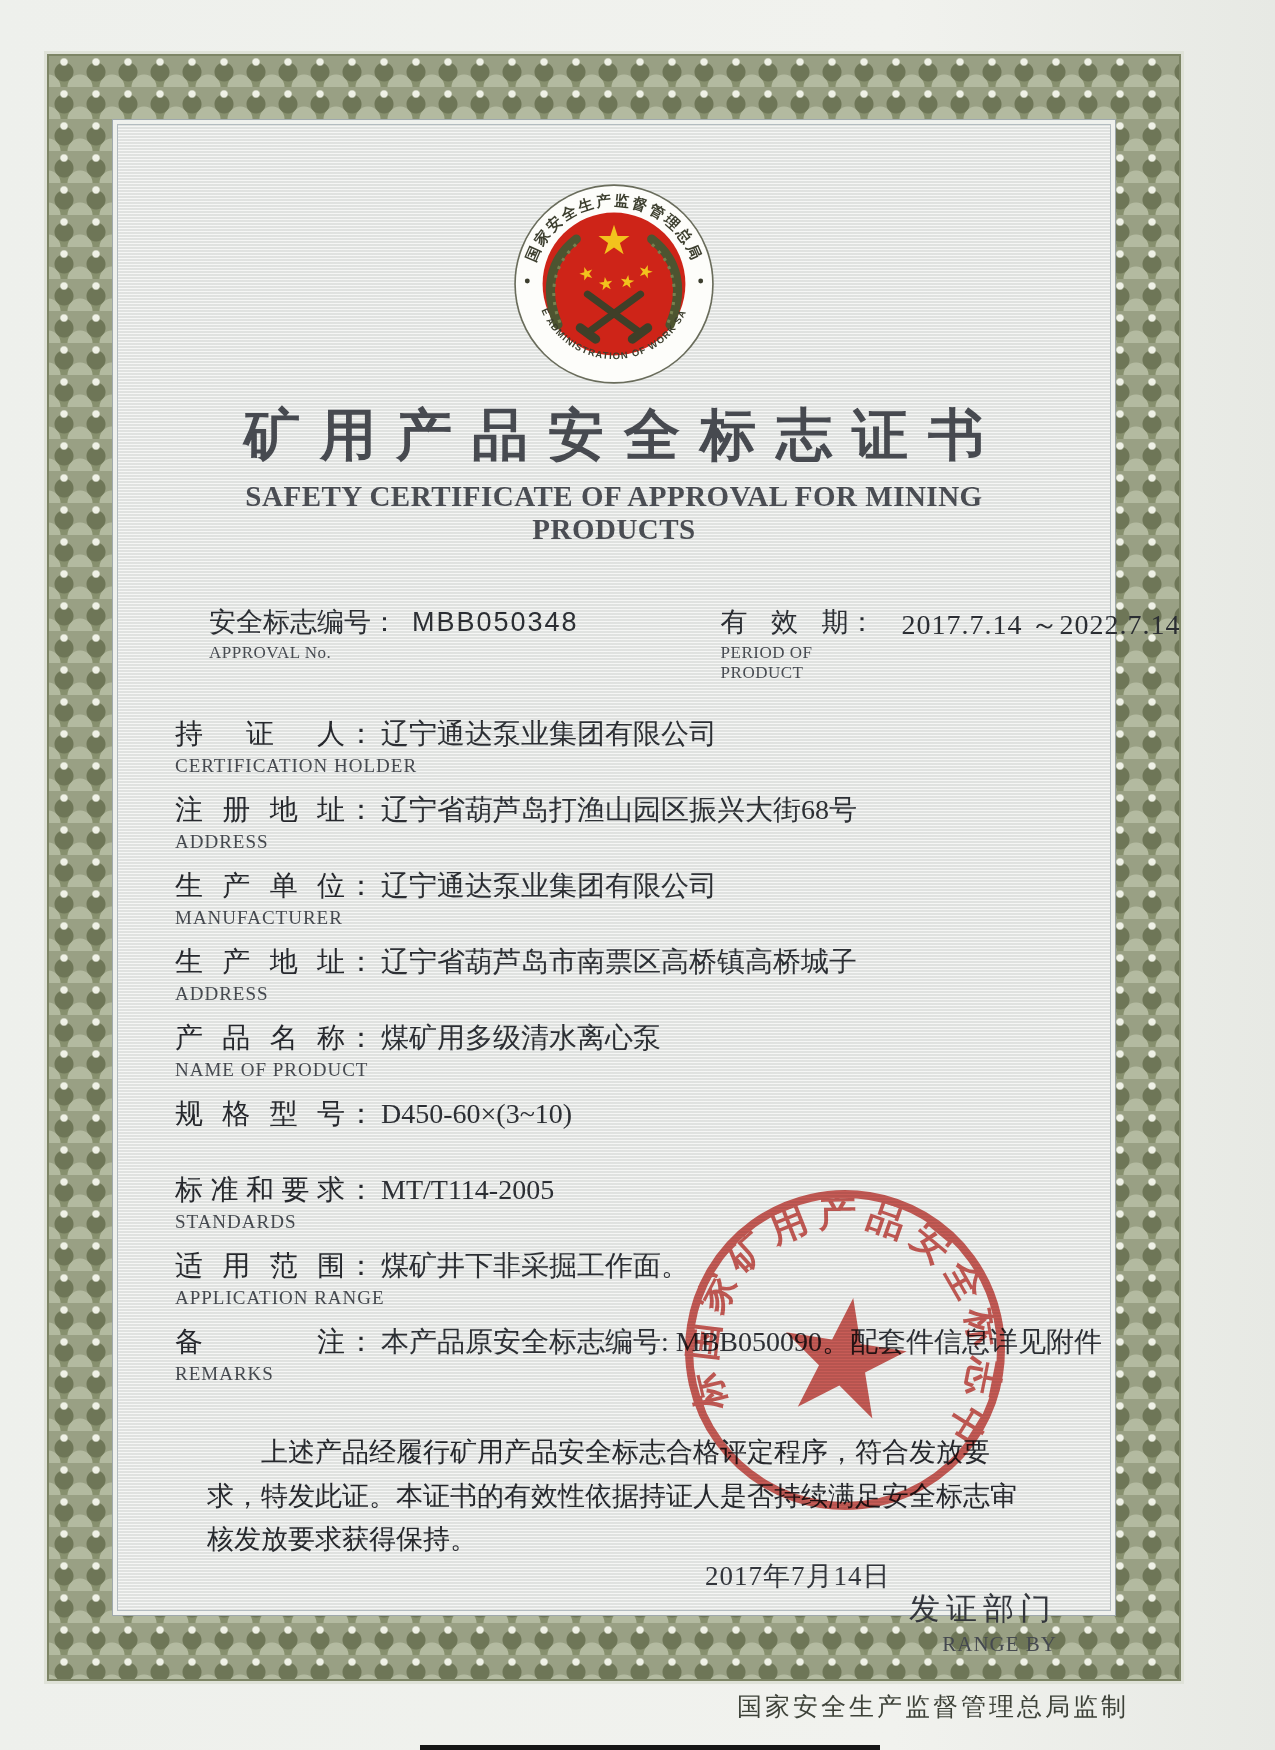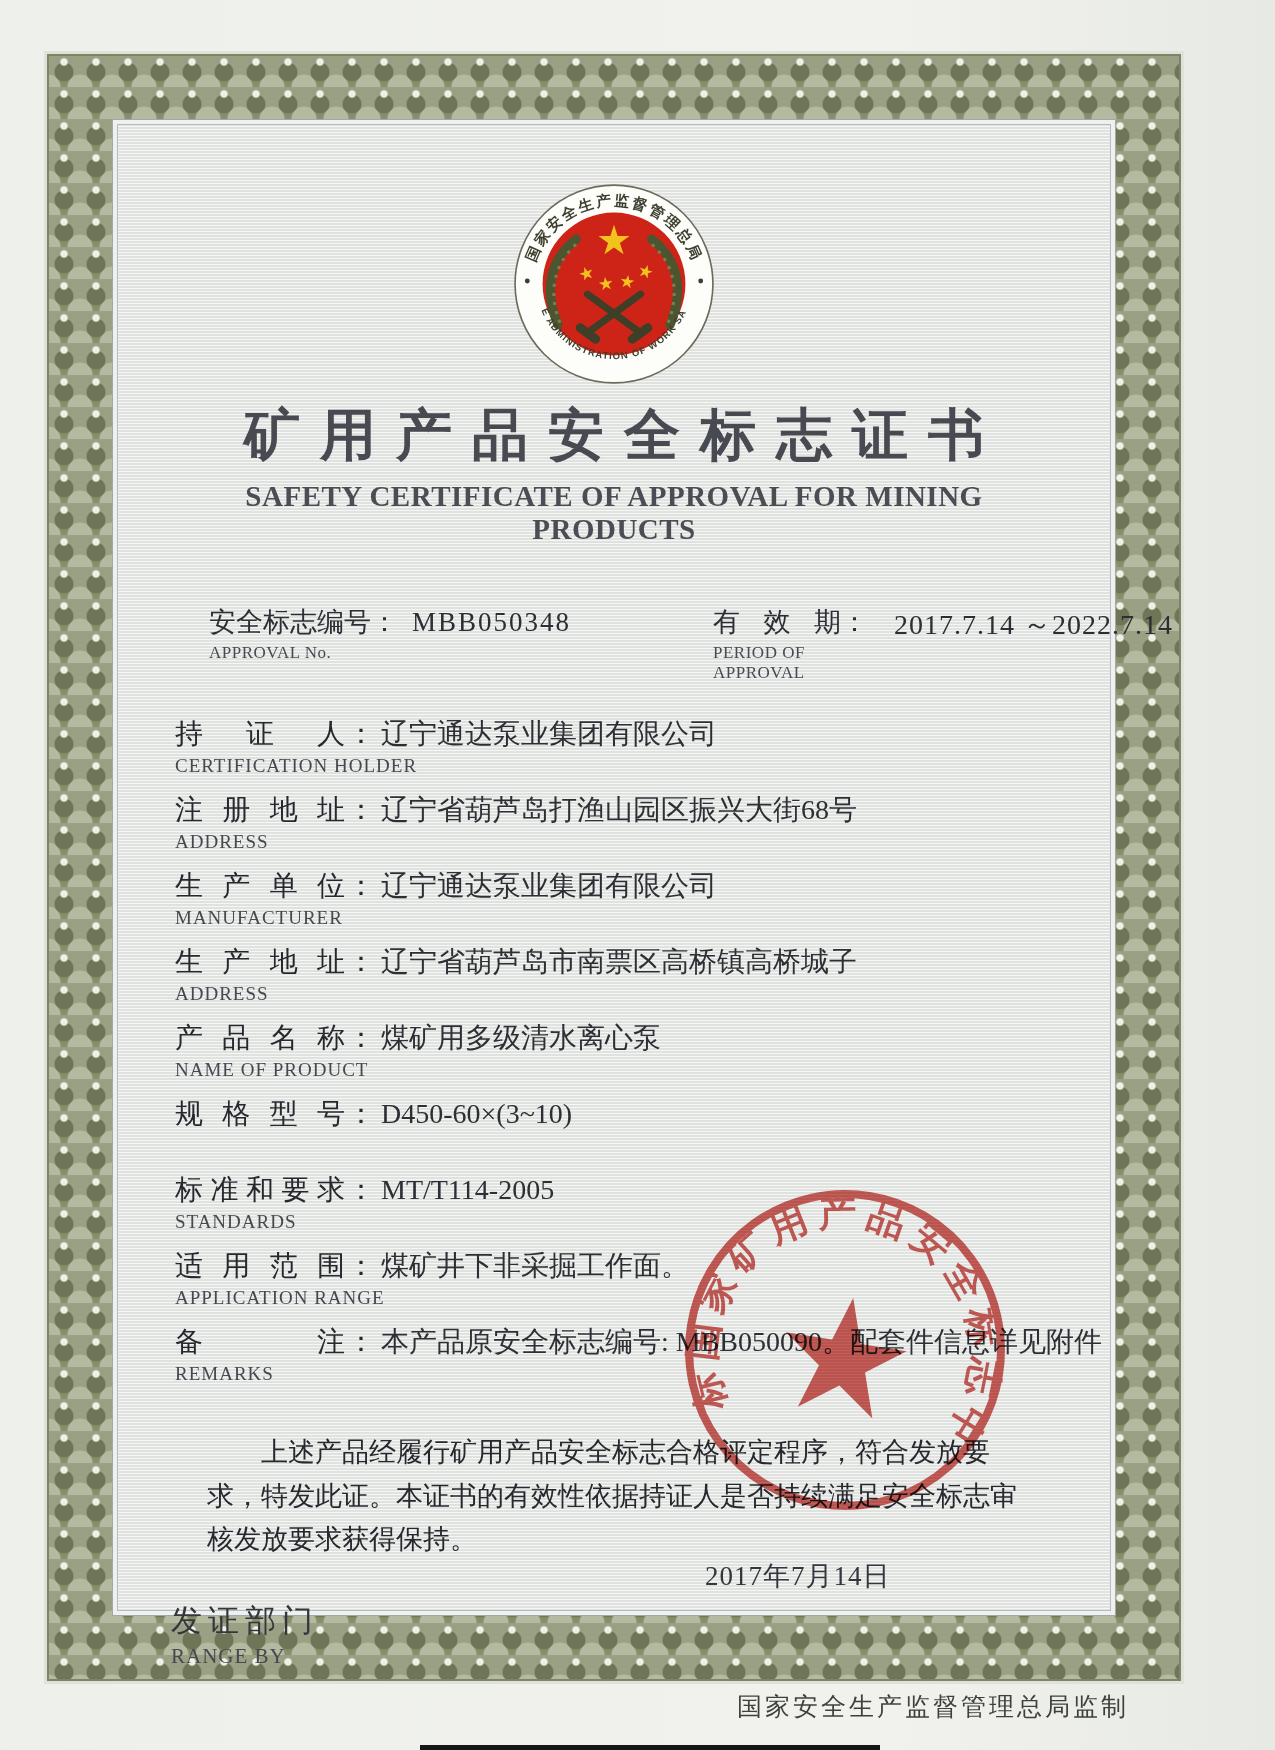--- a/index.html
+++ b/index.html
@@ -70,21 +70,21 @@
   
   .meta-row{
     display:flex;align-items:flex-start;
     margin-top:58px;
     padding:0 38px;
   }
   .meta-block .line1{font-size:27px;color:#2b2e33;white-space:nowrap;}
   .meta-block .en{font-size:17px;color:#474b51;margin-top:3px;letter-spacing:.5px;}
   .cn-spread{display:inline-block;text-align:justify;text-align-last:justify;}
   .validity-label{width:128px;}
-  .meta-value{font-family:Liberation Serif, serif;text-align:right;}
+  .meta-value{font-family:Liberation Sans, sans-serif;text-align:right;}
   .approval-value{margin-left:14px;letter-spacing:2px;}
   .validity-block{margin-left:142px;}
   .validity-value{margin-left:26px;font-size:28px;color:#2b2e33;padding-top:2px;letter-spacing:1px;white-space:nowrap;}
   
   .fields{margin-top:32px;padding:0 4px;}
   .field-row{margin-bottom:14px;}
   .field-row.gap{margin-top:38px;}
   .field-row .line1{font-size:28px;color:#26282d;white-space:nowrap;}
   .field-label{display:inline-block;width:170px;text-align:justify;text-align-last:justify;color:#26282d;}
   .field-colon{margin:0 6px 0 2px;}
@@ -94,21 +94,21 @@
   .statement{
     margin:46px 0 0 0;
     padding:0 36px;
     font-size:27px;line-height:1.62;
     color:#26282d;
     text-indent:2em;
     position:relative;z-index:1;
   }
   
   .issued{
-    margin-top:38px;width:100%;text-align:left;
+    margin-top:26px;width:100%;text-align:right;
     position:relative;z-index:1;
   }
   .issued .cn{font-size:31px;letter-spacing:6px;color:#33363c;}
   .issued .en{font-size:21px;color:#45494f;margin-top:2px;letter-spacing:1px;}
   .issue-date{
     position:absolute;left:592px;top:1438px;
     font-size:27px;color:#33363c;letter-spacing:1px;
     z-index:1;
   }
   .seal{
@@ -178,21 +178,21 @@
         <div class="meta-block">
           <div class="line1">
             <span>安全标志编号</span><span>：</span><span class="meta-value approval-value">MBB050348</span>
           </div>
           <div class="en">APPROVAL No.</div>
         </div>
         <div class="meta-block validity-block">
           <div class="line1">
             <span class="cn-spread validity-label">有效期</span><span>：</span>
           </div>
-          <div class="en">PERIOD OF APPROVAL</div>
+          <div class="en">PERIOD OF PRODUCT</div>
         </div>
         <div class="validity-value">2017.7.14 ～2022.7.14</div>
       </div>
 
       <div class="fields">
         <div class="field-row">
           <div class="line1"><span class="field-label">持证人</span><span class="field-colon">：</span><span class="field-value">辽宁通达泵业集团有限公司</span></div>
           <div class="field-en">CERTIFICATION HOLDER</div>
         </div>
         <div class="field-row">

